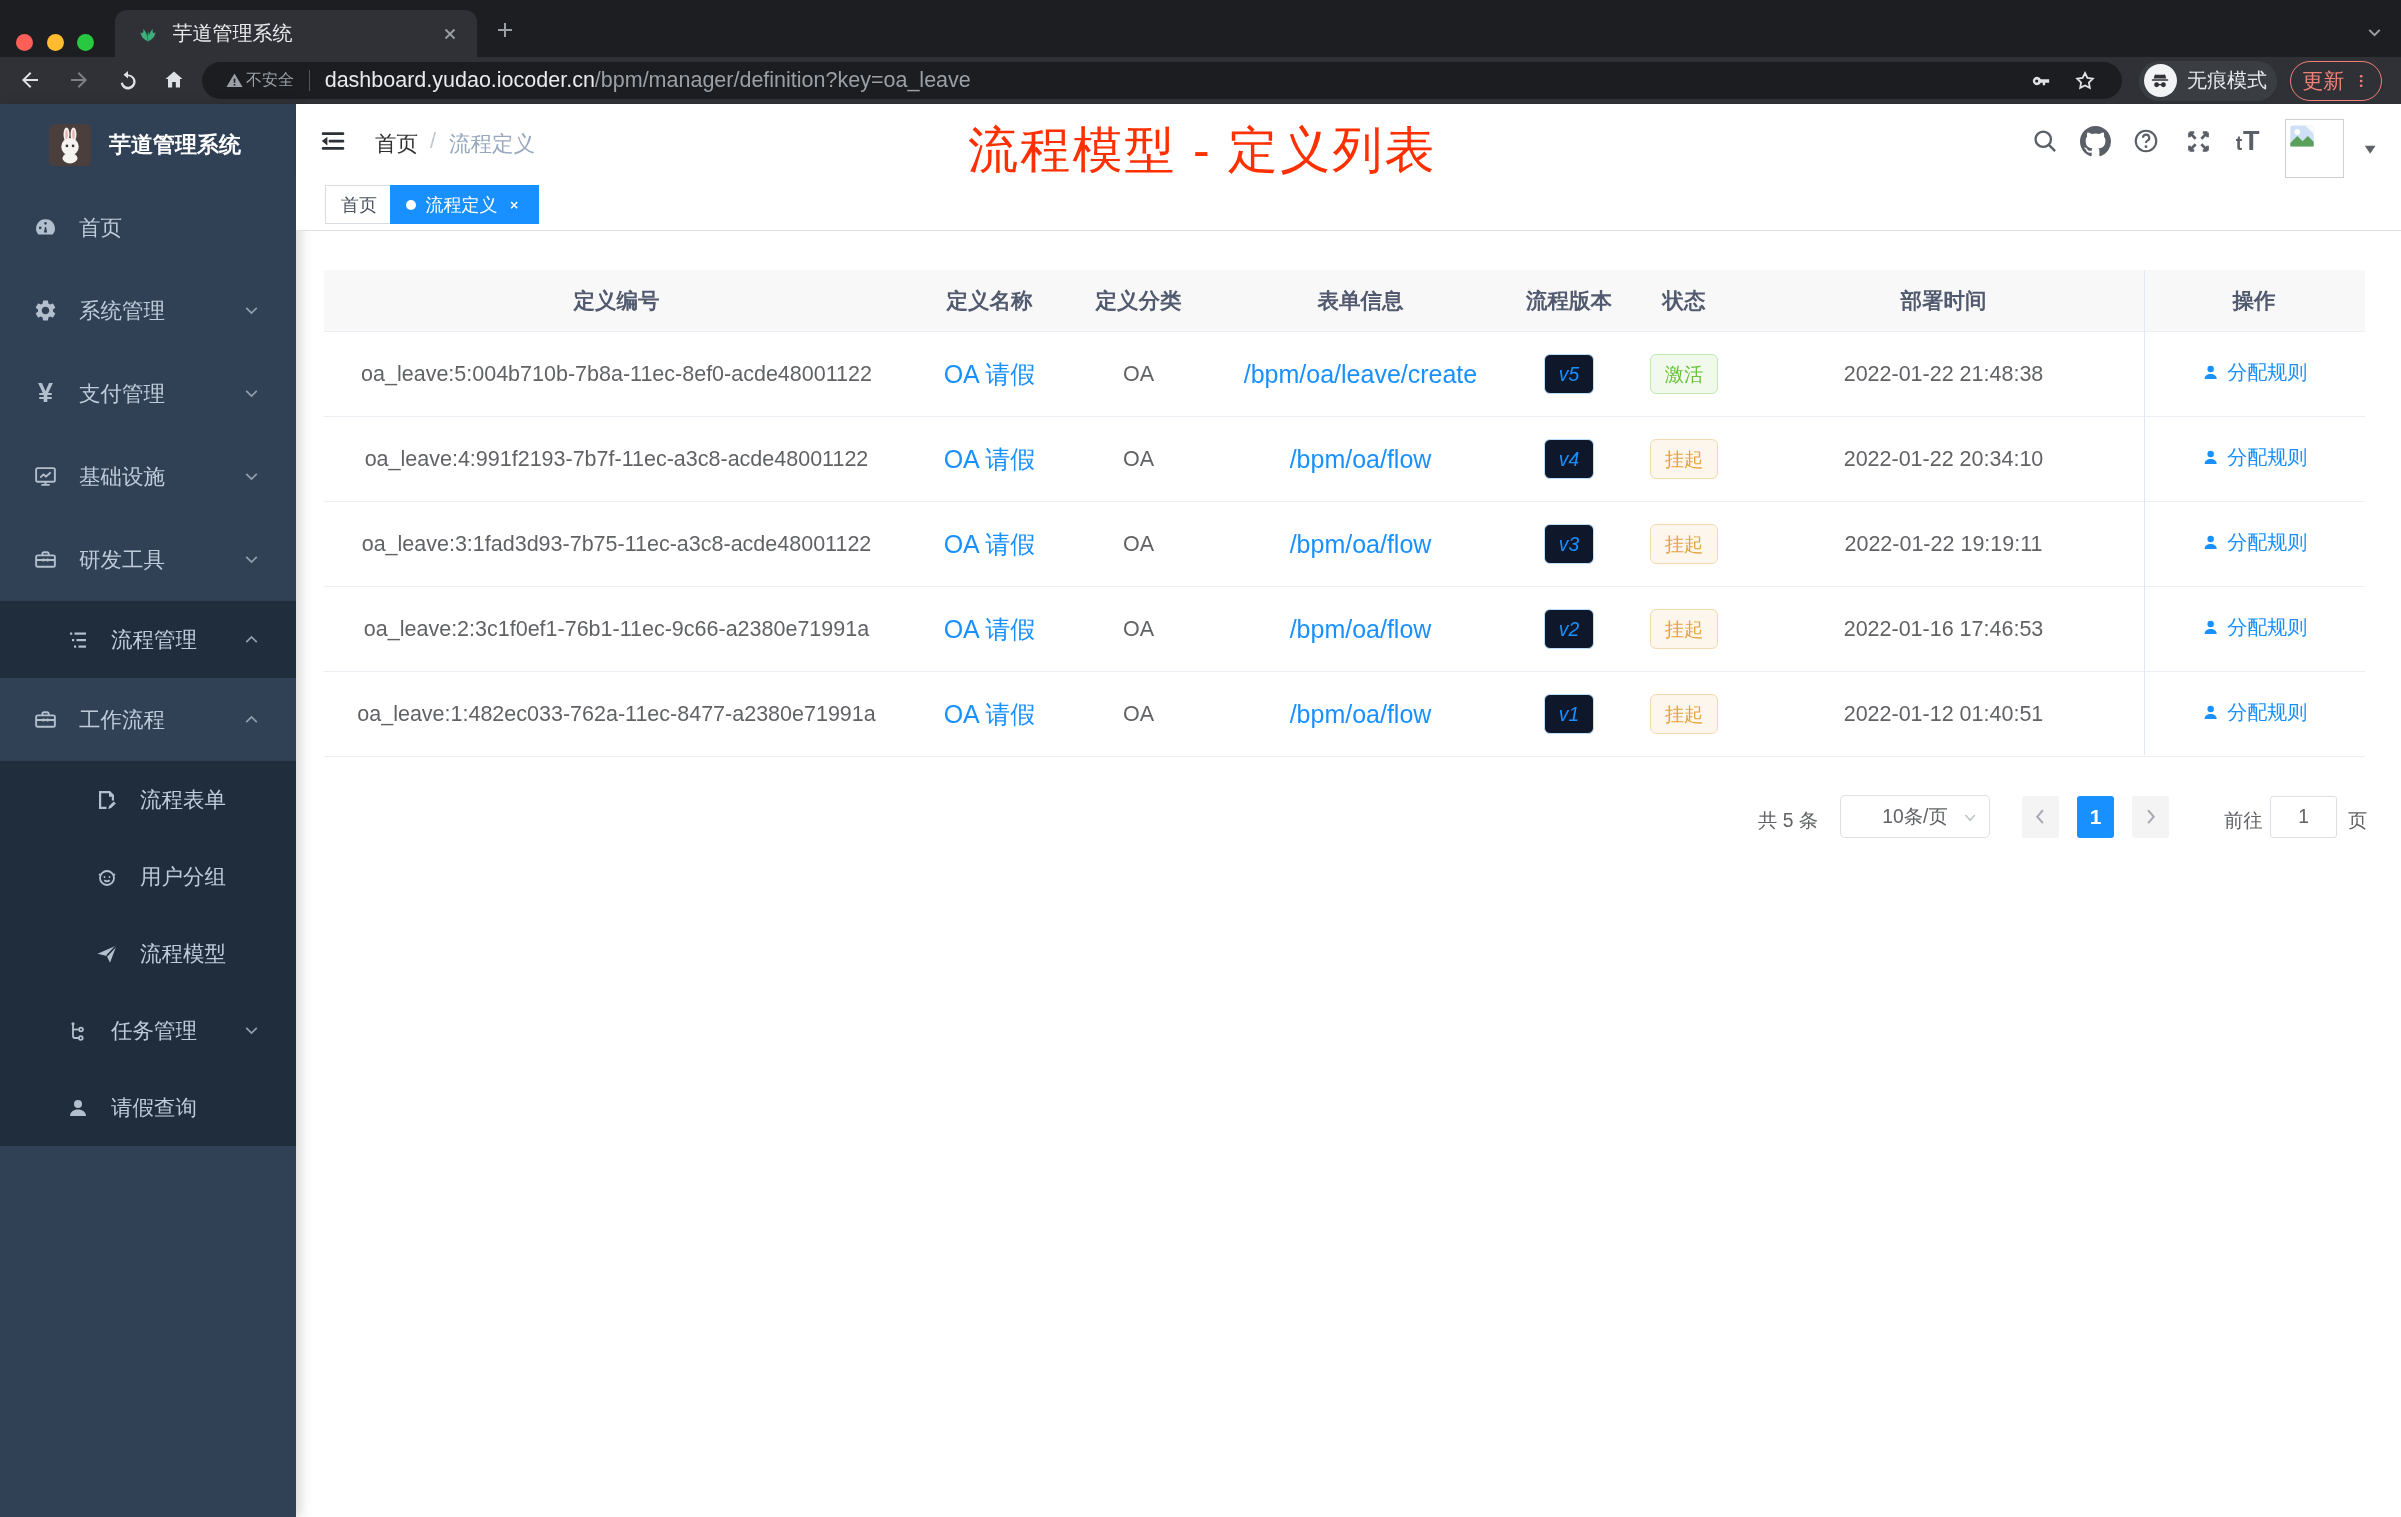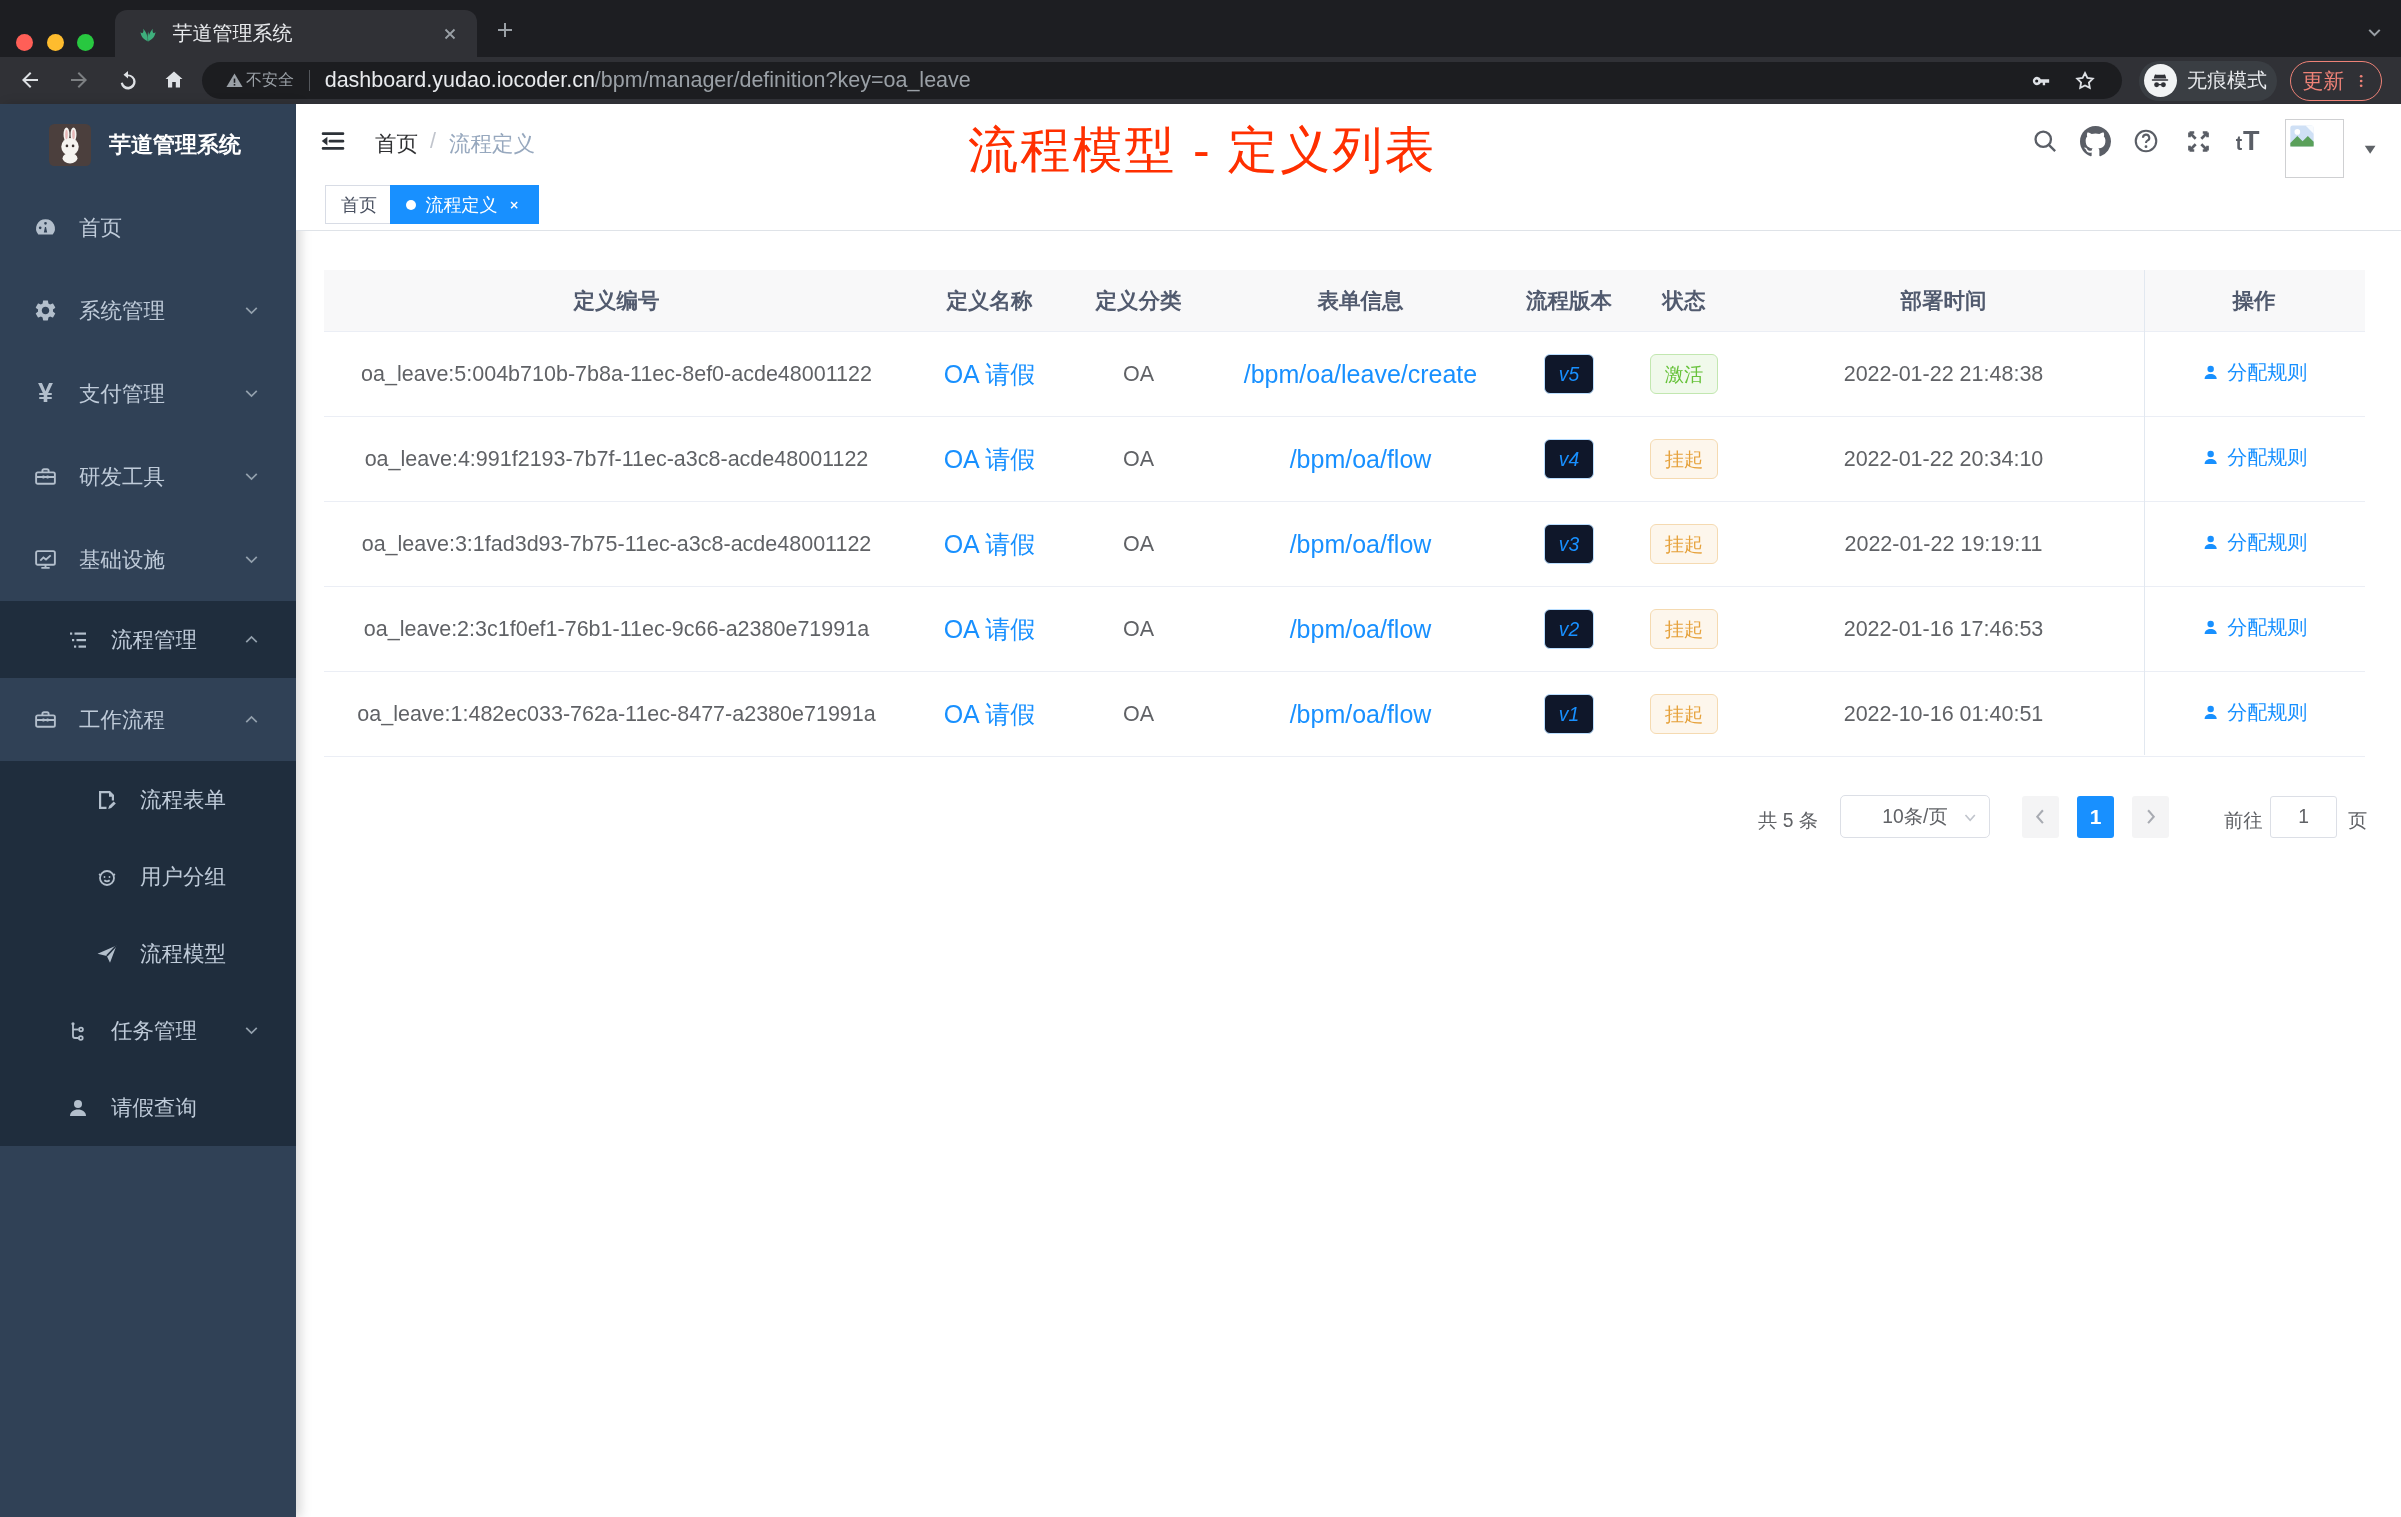--- a/index.html
+++ b/index.html
@@ -257,41 +257,41 @@
       <span class="chev">
           <svg width="21" height="21" viewBox="0 0 24 24" fill="none" stroke="currentColor" stroke-width="2">
             <path d="M6 9l6 6 6-6"></path>
           </svg>
         </span>
     </div>
 
     <div class="mi mi-l1">
       <span class="micon">
         <svg width="25" height="25" viewBox="0 0 24 24" fill="none" stroke="currentColor" stroke-width="1.8">
-            <rect x="3" y="8" width="18" height="11" rx="1.5"></rect>
-            <path d="M9 8V6.5A1.5 1.5 0 0 1 10.5 5h3A1.5 1.5 0 0 1 15 6.5V8M3 12.5h18M10 11v3M14 11v3"></path>
-          </svg>
-      </span>
-      <span>研发工具</span>
+            <rect x="3" y="4" width="18" height="13" rx="1.5"></rect>
+            <path d="m7 13 3-3 2.5 2L17 8"></path>
+            <path d="M12 17v3M8 20h8"></path>
+          </svg>
+      </span>
+      <span>基础设施</span>
       <span class="chev">
           <svg width="21" height="21" viewBox="0 0 24 24" fill="none" stroke="currentColor" stroke-width="2">
             <path d="M6 9l6 6 6-6"></path>
           </svg>
         </span>
     </div>
 
     <div class="mi mi-l1">
       <span class="micon">
         <svg width="25" height="25" viewBox="0 0 24 24" fill="none" stroke="currentColor" stroke-width="1.8">
-            <rect x="3" y="4" width="18" height="13" rx="1.5"></rect>
-            <path d="m7 13 3-3 2.5 2L17 8"></path>
-            <path d="M12 17v3M8 20h8"></path>
-          </svg>
-      </span>
-      <span>基础设施</span>
+            <rect x="3" y="8" width="18" height="11" rx="1.5"></rect>
+            <path d="M9 8V6.5A1.5 1.5 0 0 1 10.5 5h3A1.5 1.5 0 0 1 15 6.5V8M3 12.5h18M10 11v3M14 11v3"></path>
+          </svg>
+      </span>
+      <span>研发工具</span>
       <span class="chev">
           <svg width="21" height="21" viewBox="0 0 24 24" fill="none" stroke="currentColor" stroke-width="2">
             <path d="M6 9l6 6 6-6"></path>
           </svg>
         </span>
     </div>
 
     <div class="mi mi-sub mi-l2">
       <span class="micon">
         <svg width="24" height="24" viewBox="0 0 24 24" fill="currentColor">
@@ -552,21 +552,21 @@
           </div>
         </div>
 
         <div class="tr">
           <div class="td">oa_leave:1:482ec033-762a-11ec-8477-a2380e71991a</div>
           <div class="td"><a class="link">OA 请假</a></div>
           <div class="td">OA</div>
           <div class="td"><a class="link">/bpm/oa/flow</a></div>
           <div class="td"><span class="badge badge-version">v1</span></div>
           <div class="td"><span class="badge badge-warning">挂起</span></div>
-          <div class="td">2022-10-16 01:40:51</div>
+          <div class="td">2022-01-12 01:40:51</div>
           <div class="td">
             <a class="action-link">
               <svg width="19.3" height="19.3" viewBox="0 0 24 24" fill="#1890ff">
                 <circle cx="12" cy="7.5" r="4"></circle>
                 <path d="M4.5 20c0-4 3.4-6.2 7.5-6.2s7.5 2.2 7.5 6.2z"></path>
               </svg>
               <span>分配规则</span>
             </a>
           </div>
         </div>

